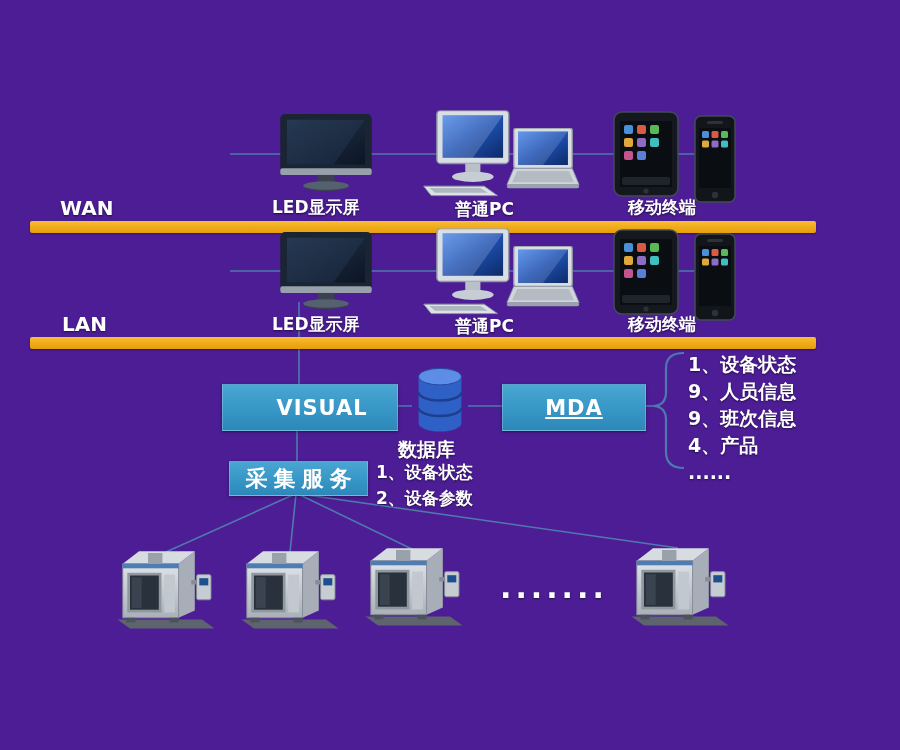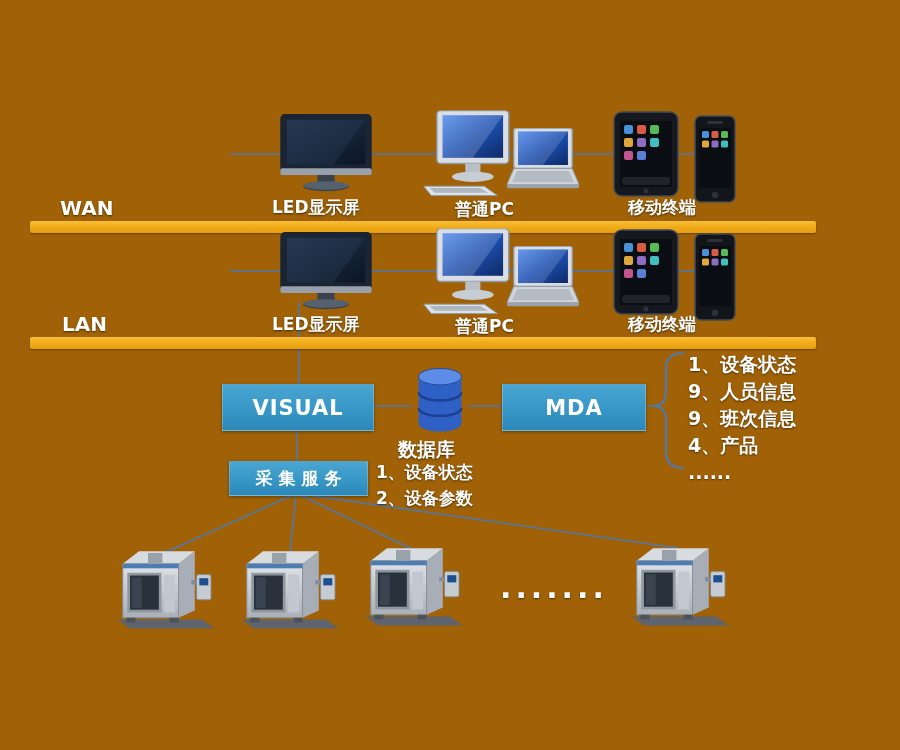--- a/index.html
+++ b/index.html
@@ -1,17 +1,17 @@
 <!DOCTYPE html>
 <html><head>
 <meta charset="utf-8">
 <style>
   html,body{margin:0;padding:0;background:#7a7a78;}
   .stage{
-    position:relative;width:900px;height:750px;background:#a16207;overflow:hidden;
+    position:relative;width:900px;height:750px;background:#4c1d95;overflow:hidden;
     font-family:"DejaVu Sans","Liberation Sans",sans-serif;
   }
   .connectors{position:absolute;left:0;top:0;width:900px;height:750px;pointer-events:none;}
   .bar{position:absolute;left:30px;width:786px;height:12px;
     background:linear-gradient(180deg,#f7bf38 0%,#f0aa17 55%,#e69e0f 100%);
     border-radius:2px;box-shadow:0 1px 2px rgba(0,0,0,.35);}
   .bar-wan{top:221px;}
   .bar-lan{top:337px;}
   .wlabel{position:absolute;color:#fff;font-weight:bold;text-align:left;
     text-shadow:0 1px 2px rgba(0,0,0,.55);white-space:nowrap;}
@@ -36,23 +36,23 @@
   .tab-2{left:613px;top:229px;width:66px;height:86px;}
   .pho-2{left:694px;top:233px;width:42px;height:88px;}
   .lbl-led-2{left:272px;top:313px;width:116px;font-size:17px;}
   .lbl-pc-2{left:455px;top:315px;width:110px;font-size:17px;}
   .lbl-mob-2{left:628px;top:313px;width:120px;font-size:17px;}
   
   .bluebox{position:absolute;display:flex;align-items:center;justify-content:center;
     color:#fff;font-weight:bold;
     background:linear-gradient(180deg,#4aa6d2 0%,#3595c5 60%,#2d88b8 100%);
     border:1px solid rgba(255,255,255,.22);box-shadow:0 1px 3px rgba(0,0,0,.4);}
-  .box-visual{left:222px;top:384px;width:150px;height:45px;font-size:21px;letter-spacing:1px;}
-  .box-mda{left:502px;top:384px;width:142px;height:45px;font-size:21px;letter-spacing:1px;}
-  .box-collect{left:229px;top:461px;width:137px;height:33px;font-size:17px;letter-spacing:6px;text-indent:6px;}
+  .box-visual{left:222px;top:384px;width:150px;height:45px;font-size:21px;letter-spacing:1px;padding-left:24px;}
+  .box-mda{left:502px;top:384px;width:142px;height:45px;font-size:21px;letter-spacing:1px;text-decoration:underline;}
+  .box-collect{left:229px;top:461px;width:137px;height:33px;font-size:22px;letter-spacing:6px;text-indent:6px;}
   .db-icon{left:411px;top:365px;width:58px;height:70px;}
   .lbl-db{left:398px;top:437px;width:84px;font-size:19px;}
   .mda-list{position:absolute;left:688px;top:351px;}
   .mda-item{color:#fff;font-weight:bold;font-size:19px;line-height:27px;
     text-shadow:0 1px 2px rgba(0,0,0,.55);white-space:nowrap;}
   .db-list{position:absolute;left:376px;top:459px;}
   .db-item{color:#fff;font-weight:bold;font-size:17px;line-height:26px;
     text-shadow:0 1px 2px rgba(0,0,0,.55);white-space:nowrap;}
   
   .cnc-1{left:112px;top:543px;width:108px;height:92px;}

